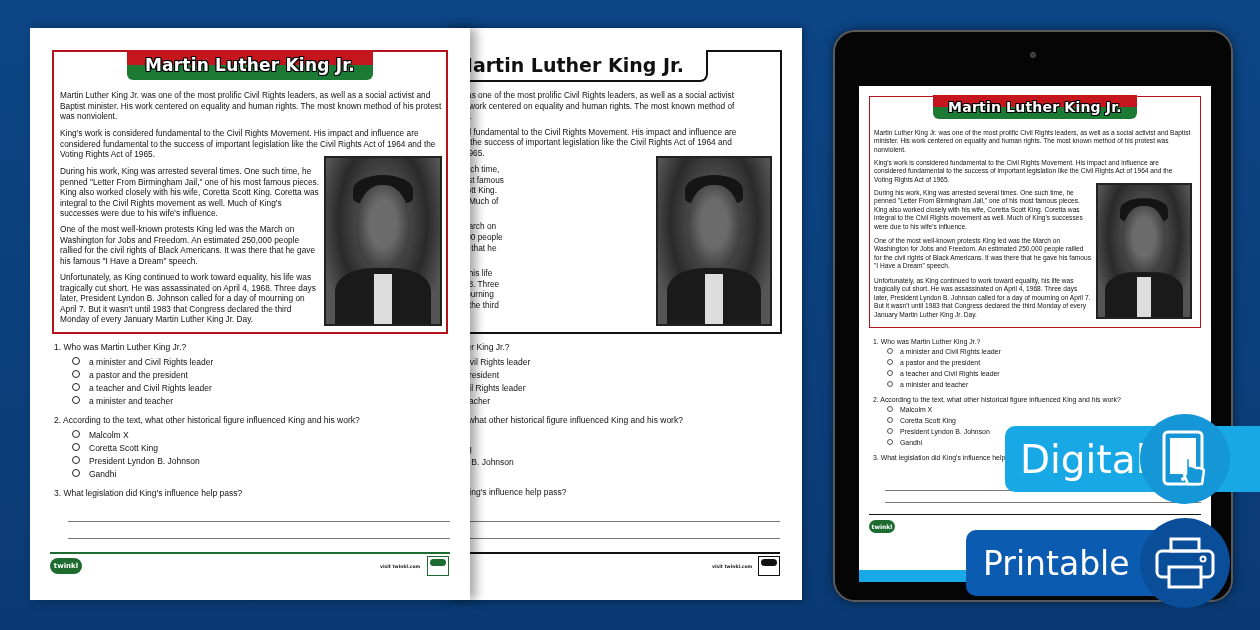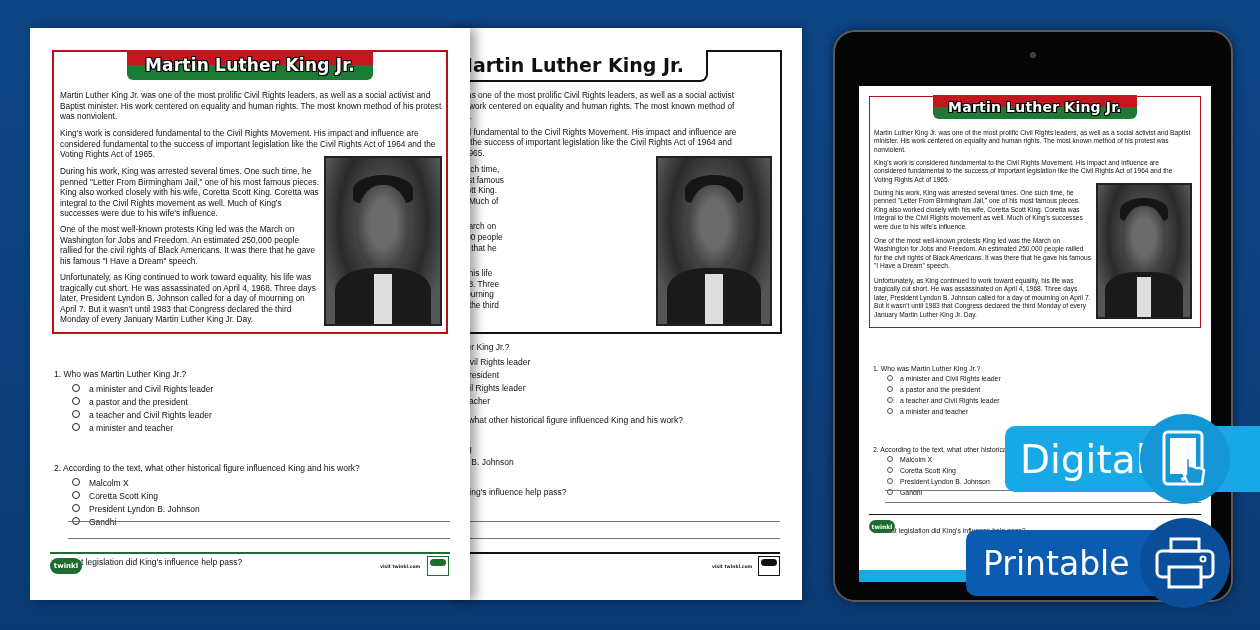--- a/index.html
+++ b/index.html
@@ -20,21 +20,21 @@
   .title-bw span { font-weight: bold; font-size: 19px; color: #111; }
 
   .para { position: absolute; font-family: "Liberation Sans", sans-serif; font-size: 8.3px; line-height: 10.6px; color: #111; }
   .photo { position: absolute; background: radial-gradient(ellipse at 50% 38%, #8a8a8a 0 18%, #4a4a4a 30%, #2a2a2a 55%, #555 80%); border: 2px solid #222; }
   .photo .suit { position: absolute; bottom: 0; left: 8%; right: 8%; height: 34%; background: #1a1a1a; border-radius: 40% 40% 0 0; }
   .photo .shirt { position: absolute; bottom: 0; left: 42%; width: 16%; height: 30%; background: #ddd; }
   .photo .face { position: absolute; left: 26%; top: 16%; width: 48%; height: 52%; background: radial-gradient(ellipse at 50% 45%, #6b6b6b 0 35%, #3a3a3a 75%); border-radius: 45% 45% 48% 48%; }
   .photo .hair { position: absolute; left: 24%; top: 10%; width: 52%; height: 18%; background: #151515; border-radius: 50% 50% 20% 20%; }
 
   .qblock { position: absolute; font-family: "Liberation Sans", sans-serif; font-size: 8.5px; color: #111; }
-  .q { margin-bottom: 6px; margin-top: 27px; }
+  .q { margin-bottom: 6px; }
   .opt { display: flex; gap: 9px; padding-left: 18px; height: 13px; }
   .radio { width: 8px; height: 8px; border: 1.3px solid #222; border-radius: 50%; flex-shrink: 0; }
   .answer-line { position: absolute; height: 1px; background: #777; }
   .footer-line { position: absolute; height: 2px; background: #1d6b2e; }
   .footer-line.bw { background: #111; }
   .logo { position: absolute; background: #1d6b2e; color: #fff; font-size: 7px; font-weight: bold; border-radius: 8px; display: flex; align-items: center; justify-content: center; }
   .visit { position: absolute; font-size: 4.5px; font-weight: bold; color: #222; }
   .badge { position: absolute; border: 1px solid #1d6b2e; background: #fff; }
   .badge::before { content: ""; position: absolute; left: 2px; right: 2px; top: 2px; height: 7px; background: #1d6b2e; border-radius: 4px; }
   .badge.bw { border-color: #111; }

